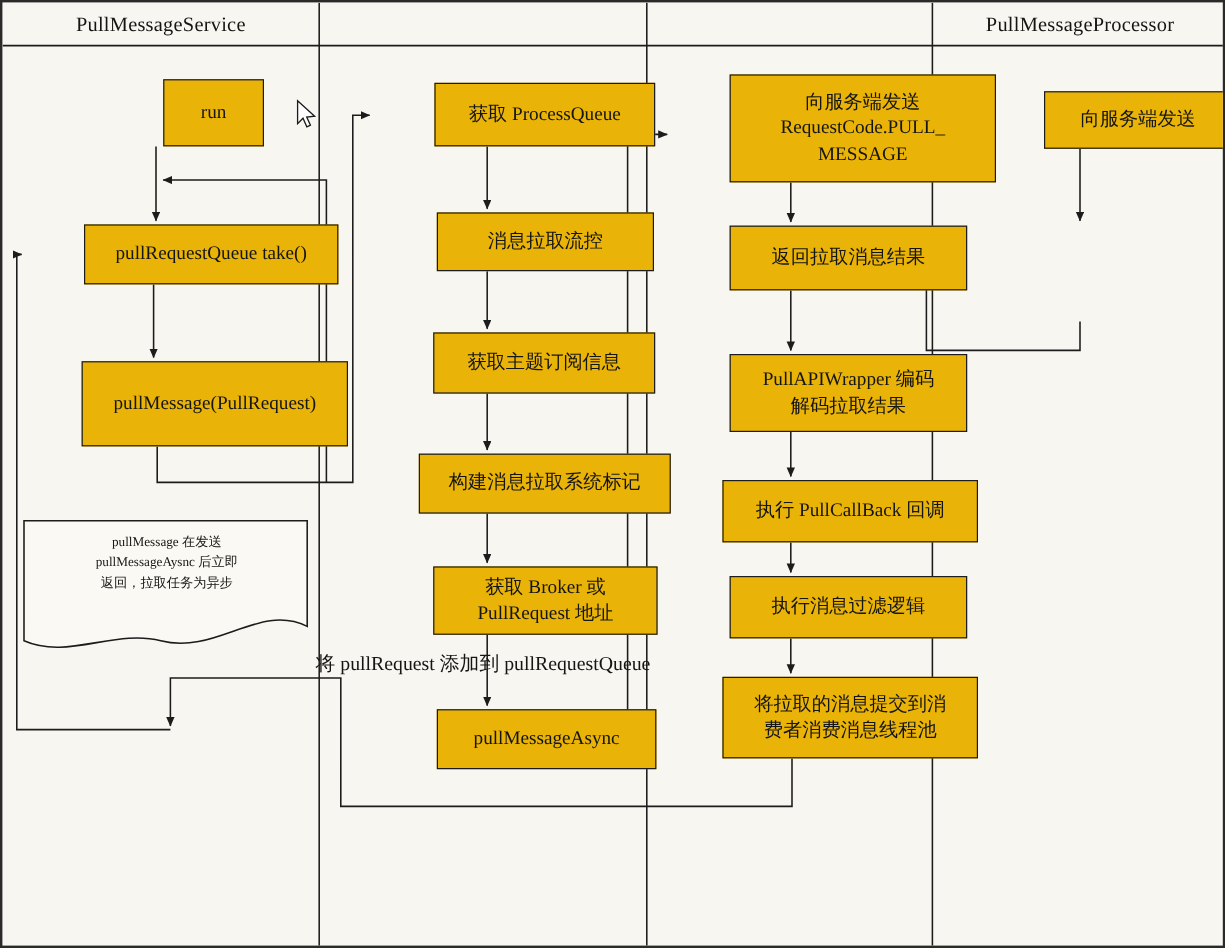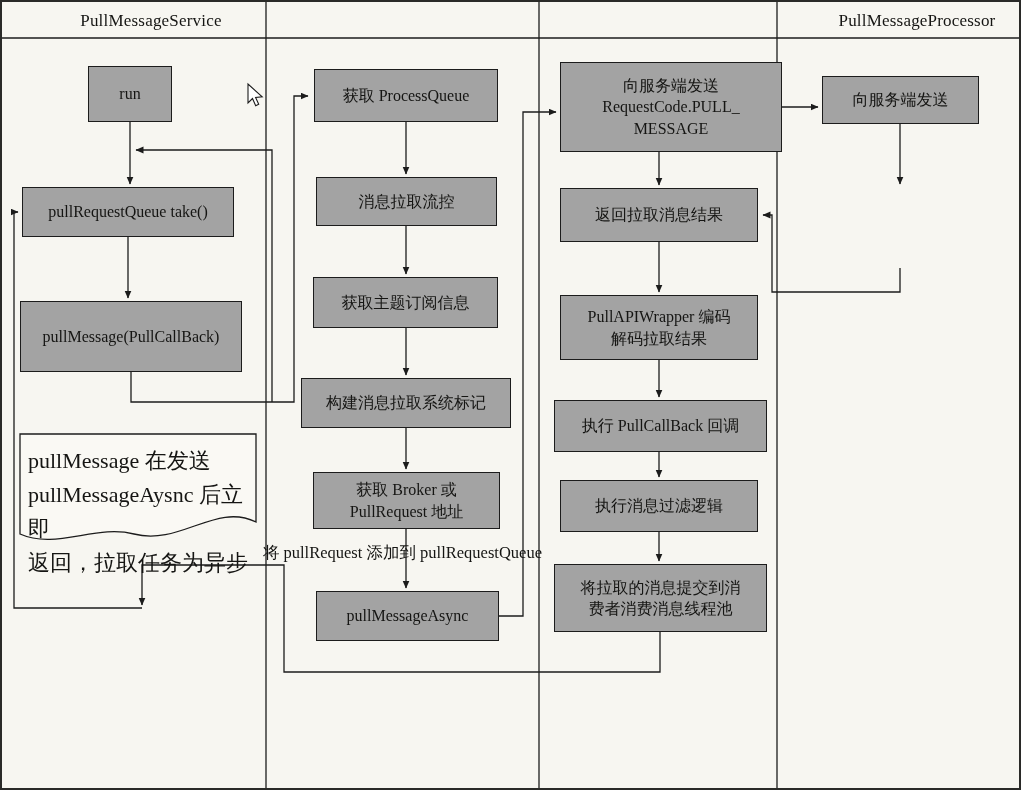--- a/index.html
+++ b/index.html
@@ -10,43 +10,44 @@
     background:#f7f6f1;
     border:2px solid #2a2a28;
     font-family:"Liberation Serif", serif;
     color:#151513;
     overflow:hidden;
   }
   svg.layer{position:absolute;left:0;top:0;pointer-events:none;}
   .lane-title{
     position:absolute;top:6px;height:26px;
     display:flex;align-items:center;justify-content:center;
-    font-size:17px;letter-spacing:.2px;padding-left:17px;
+    font-size:17px;letter-spacing:.2px;
   }
   .box{
     position:absolute;
     box-sizing:border-box;
     border:1.3px solid #1c1c1c;
-    background:#a3a3a3;
+    background:#eab308;
     display:flex;align-items:center;justify-content:center;
     text-align:center;
     font-size:16px;line-height:1.32;
     white-space:pre-line;
     padding:2px 6px;
+    margin-left:48px;
   }
   .free-label{
     position:absolute;
     font-size:16.5px;
     text-align:right;
     white-space:nowrap;
   }
   .note-text{
     position:absolute;
-    font-size:22px;line-height:1.55;
-    text-align:left;white-space:pre-line;
+    font-size:11px;line-height:1.55;
+    text-align:center;white-space:pre-line;
   }
 </style>
 </head>
 <body>
 
 <div id="stage">
 
   <svg class="layer" width="1021" height="790" viewBox="0 0 1021 790">
     <defs>
       <marker id="arr" markerWidth="9" markerHeight="8" refX="7.5" refY="3.5" orient="auto" markerUnits="userSpaceOnUse">
@@ -92,21 +93,21 @@
     </g>
 
     <path d="M246 82 l0 19 l4.5 -4.5 l3.2 7.2 l3 -1.4 l-3.1 -6.8 l6.6 -0.6 Z" fill="#ffffff" stroke="#1c1c1c" stroke-width="1.1"></path>
   </svg>
 
   <div class="lane-title" style="left:0;width:264px">PullMessageService</div>
   <div class="lane-title" style="left:775px;width:246px">PullMessageProcessor</div>
 
   <div class="box" style="left:86px;top:64px;width:84px;height:56px">run</div>
   <div class="box" style="left:20px;top:185px;width:212px;height:50px">pullRequestQueue take()</div>
-  <div class="box" style="left:18px;top:299px;width:222px;height:71px">pullMessage(PullCallBack)</div>
+  <div class="box" style="left:18px;top:299px;width:222px;height:71px">pullMessage(PullRequest)</div>
   <div class="note-text" style="left:26px;top:442px;width:222px">pullMessage 在发送
 pullMessageAysnc 后立即
 返回，拉取任务为异步</div>
   <div class="free-label" style="left:150px;top:540px;width:390px">将 pullRequest 添加到 pullRequestQueue</div>
 
   <div class="box" style="left:312px;top:67px;width:184px;height:53px">获取 ProcessQueue</div>
   <div class="box" style="left:314px;top:175px;width:181px;height:49px">消息拉取流控</div>
   <div class="box" style="left:311px;top:275px;width:185px;height:51px">获取主题订阅信息</div>
   <div class="box" style="left:299px;top:376px;width:210px;height:50px">构建消息拉取系统标记</div>
   <div class="box" style="left:311px;top:470px;width:187px;height:57px">获取 Broker 或

